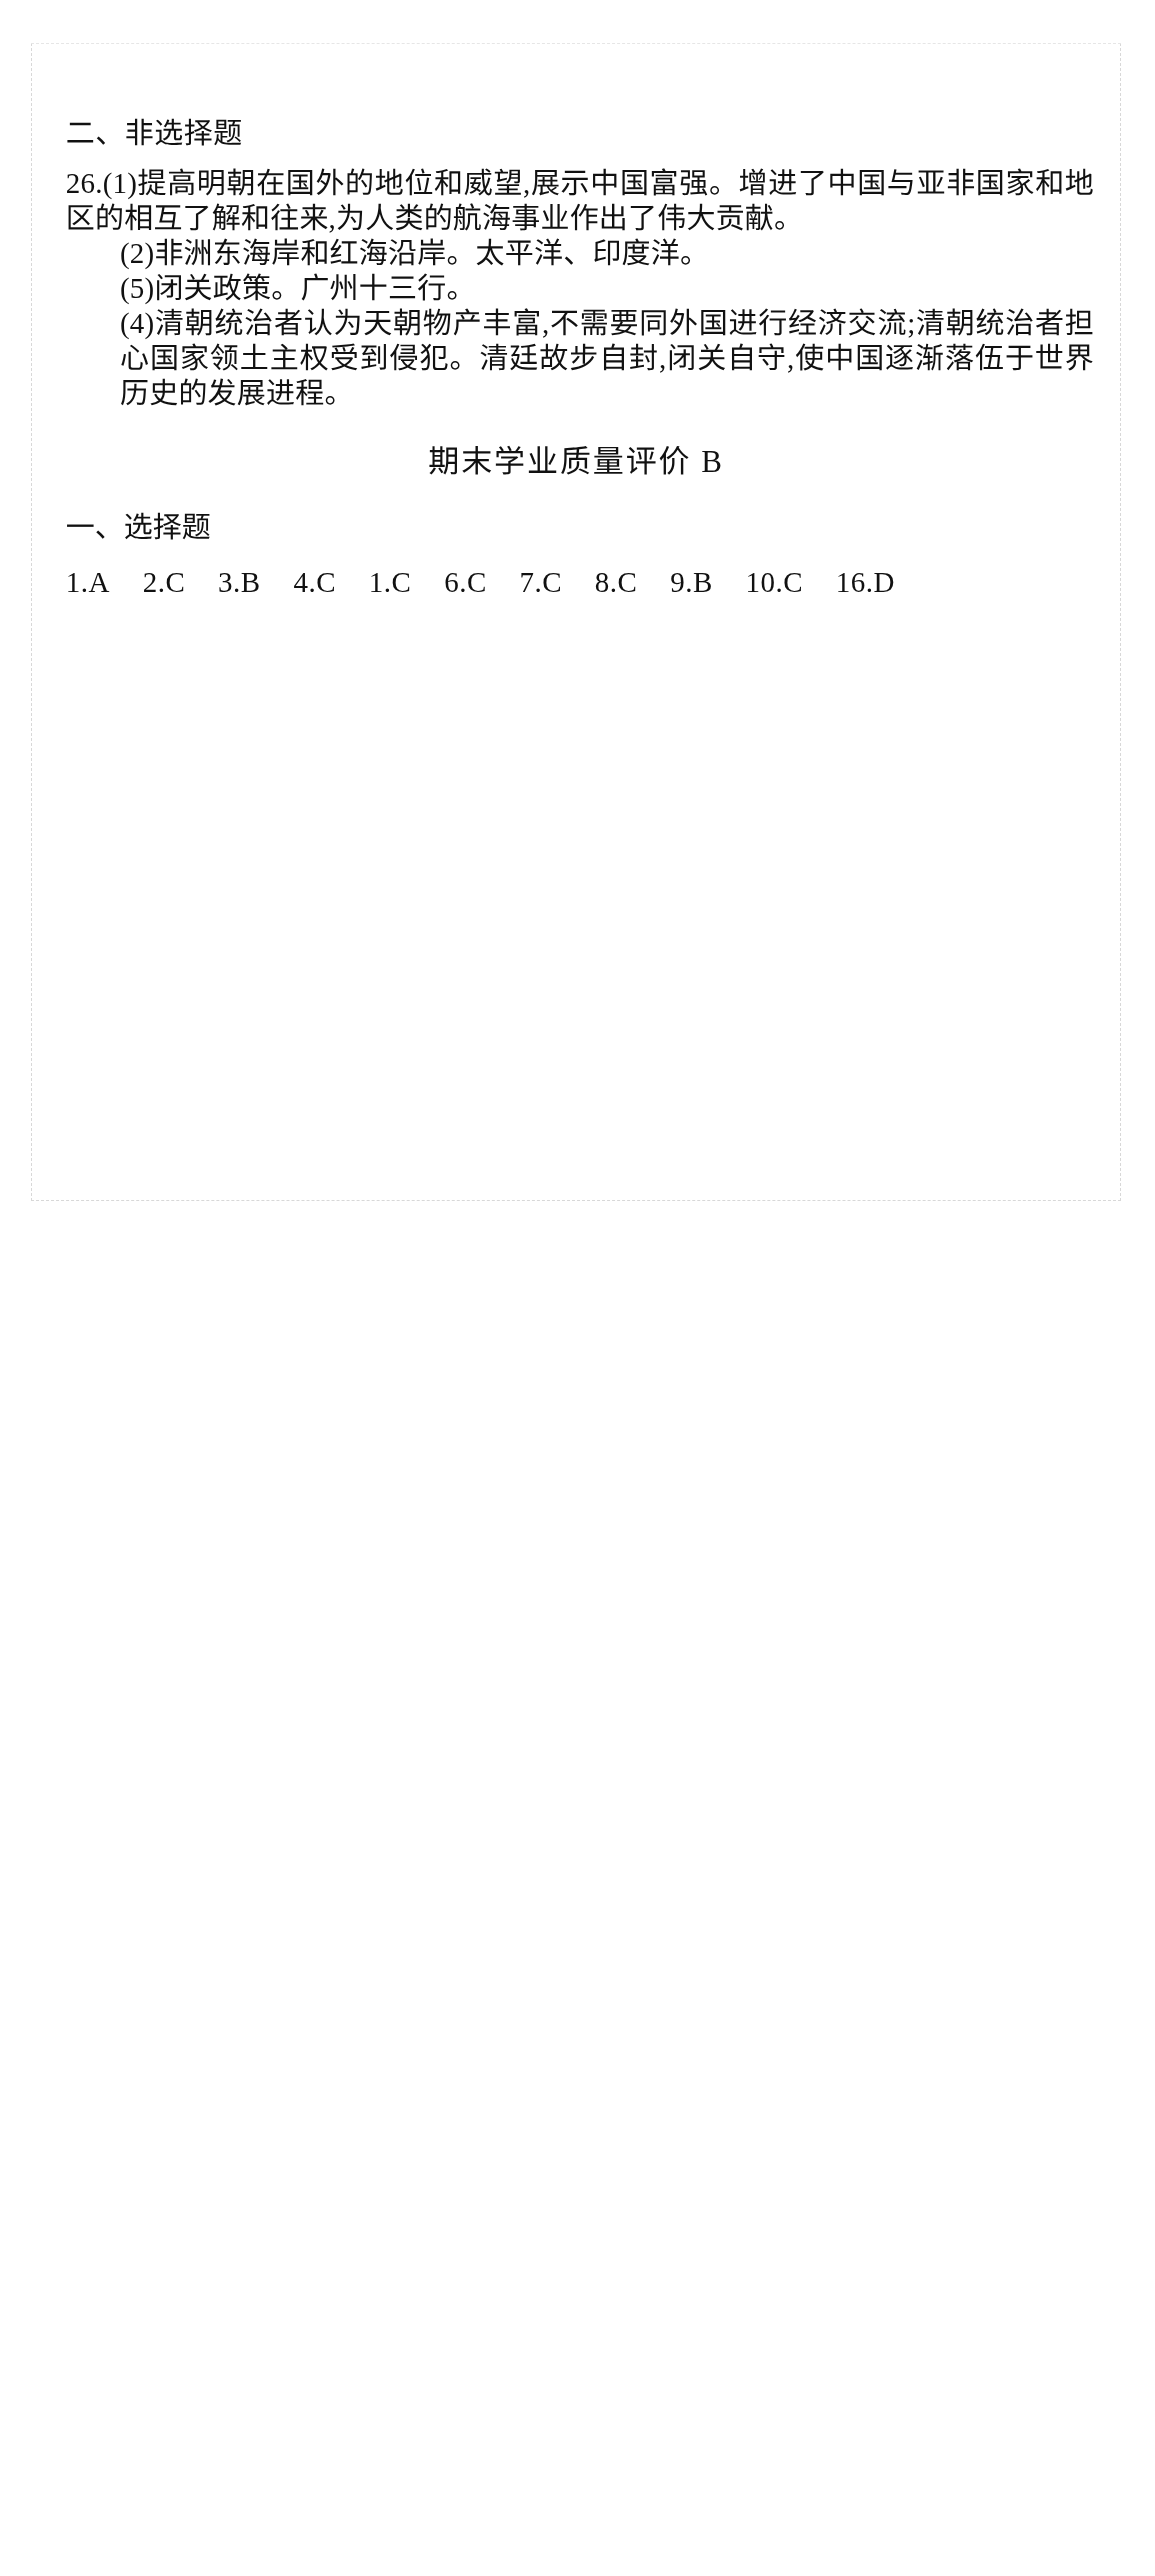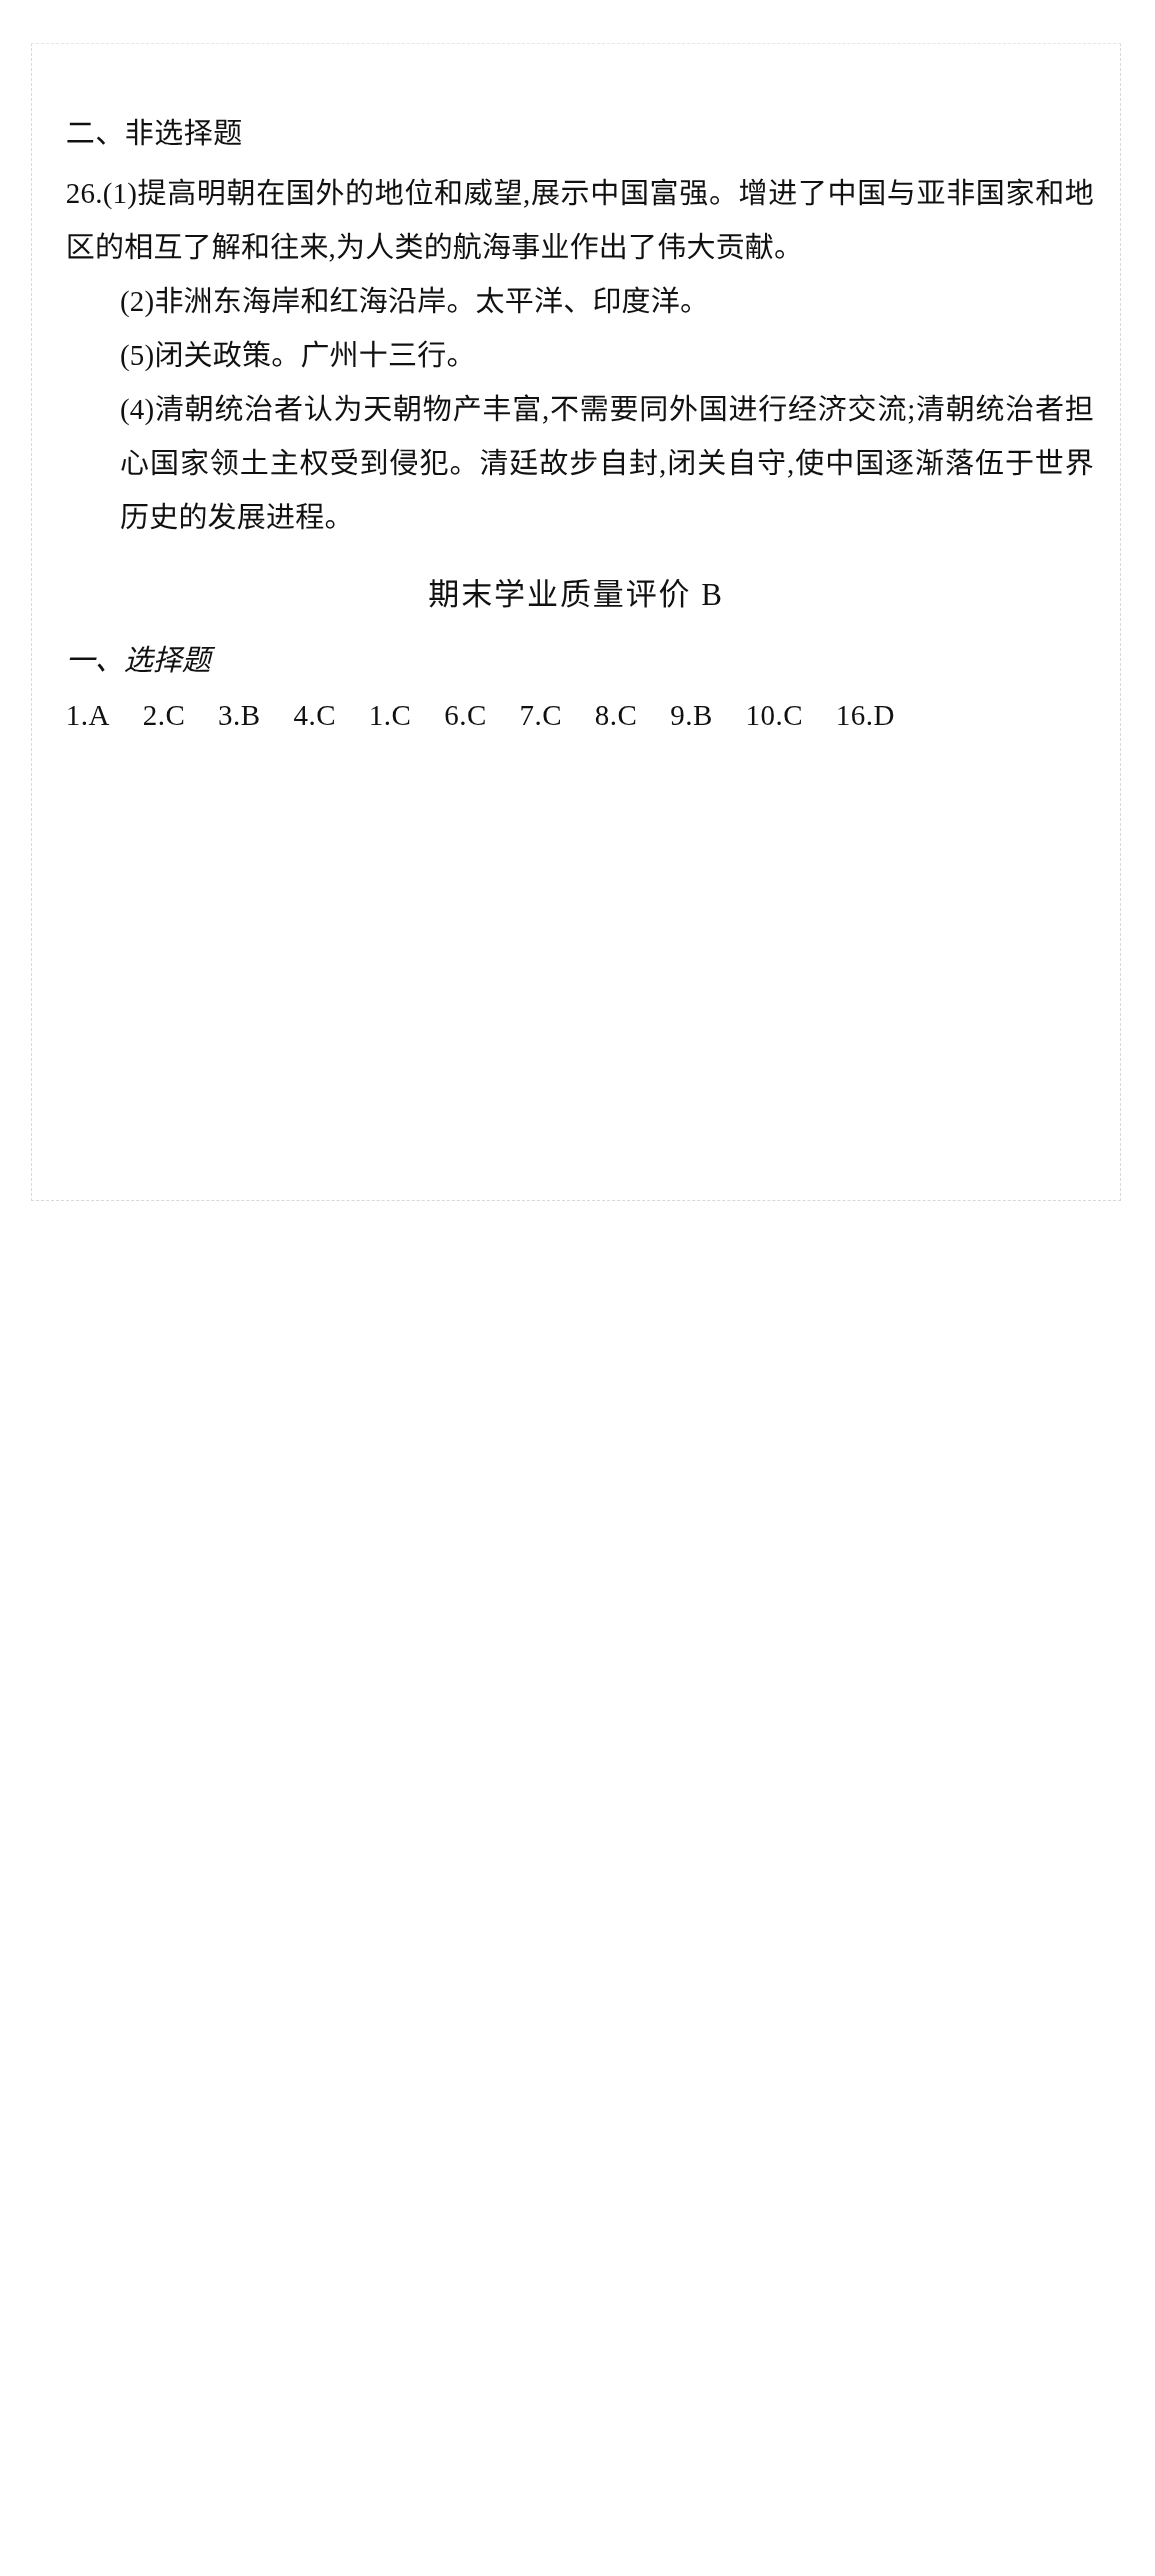--- a/index.html
+++ b/index.html
@@ -50,21 +50,21 @@
 
   .section-title {
     font-size: 29px;
     line-height: 53px;
     letter-spacing: 0.5px;
     margin: 0 0 5.8px 7.8px;
   }
 
   .para {
     font-size: 29px;
-    line-height: 54px;
+    line-height: 35px;
     letter-spacing: 0.2px;
     margin: 0;
     text-align: justify;
     text-justify: inter-ideograph;
   }
 
   .para.indent-num {
     text-indent: 0;
     padding-left: 7.8px;
   }
@@ -96,21 +96,20 @@
   .choice-line .item {
     display: inline-block;
     margin-right: 25px;
     white-space: nowrap;
   }
 
   .sub-head {
     font-size: 29px;
     line-height: 54px;
     padding-left: 7.8px;
-    font-style: italic;
   }
 </style>
 </head>
 <body>
 
 <div class="page">
   <div class="scan-frame"></div>
 
   <div class="content">
 

